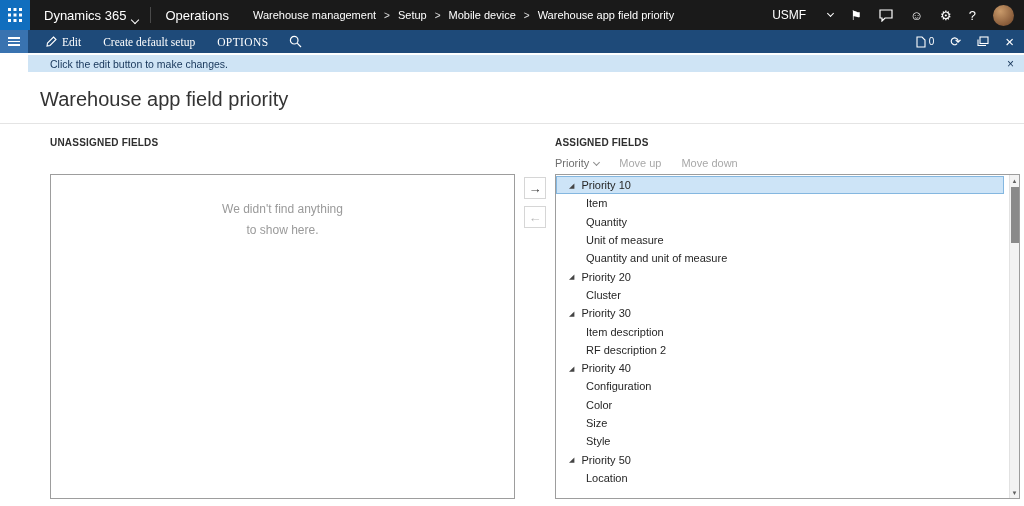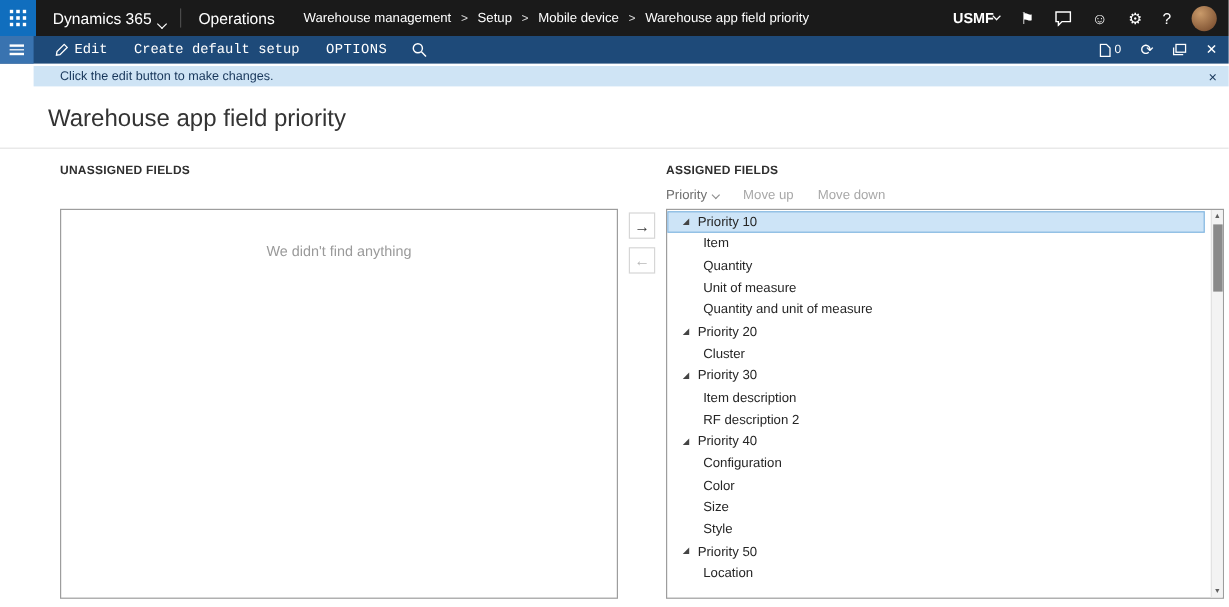--- a/index.html
+++ b/index.html
@@ -10,30 +10,30 @@
   .topbar { height:30px; background:#1a1a1a; display:flex; align-items:center; color:#fff; }
   .waffle { width:30px; height:30px; background:#106ebe; display:flex; align-items:center; justify-content:center; cursor:pointer; flex:0 0 auto;}
   .brand { display:flex; align-items:flex-end; gap:6px; padding:0 12px 0 14px; font-size:13px; white-space:nowrap; cursor:pointer;}
   .chev { width:6px; height:6px; border-right:1.5px solid #fff; border-bottom:1.5px solid #fff; transform:rotate(45deg); margin-top:-3px; display:inline-block;}
   .tb-divider { width:1px; height:16px; background:#4a4a4a; }
   .appname { padding:0 14px; font-size:13px; white-space:nowrap; cursor:pointer;}
   .breadcrumb { display:flex; align-items:center; font-size:11px; white-space:nowrap; margin-left:10px;}
   .bc-item { cursor:pointer; }
   .bc-sep { margin:0 8px; opacity:.85; font-size:10px;}
   .top-right { margin-left:auto; display:flex; align-items:center; gap:17px; padding-right:10px;}
-  .company { font-size:12px; display:flex; align-items:center; gap:0; cursor:pointer;font-weight:bold;}
+  .company { font-size:12px; display:flex; align-items:center; gap:22px; cursor:pointer;}
   .company .chev{ width:5px; height:5px;}
   .top-ico { font-size:13px; line-height:1; cursor:pointer; color:#fff; display:flex; align-items:center;}
   .avatar { width:21px; height:21px; border-radius:50%; background:radial-gradient(circle at 35% 30%, #c99a6a, #6e4226); cursor:pointer;}
 
   
   .actionbar { height:23px; background:#1e4a79; display:flex; align-items:center; color:#fff; }
   .hamburger { width:28px; height:23px; background:#3973b0; display:flex; flex-direction:column; align-items:center; justify-content:center; gap:2px; cursor:pointer; flex:0 0 auto;}
   .hamburger i { display:block; width:12px; height:1.5px; background:#fff;}
-  .ab-btn { display:flex; align-items:center; gap:5px; font-size:11.5px; color:#fff; background:none; border:none; padding:0 4px; margin-left:14px; cursor:pointer; font-family:Liberation Mono, monospace; white-space:nowrap;}
+  .ab-btn { display:flex; align-items:center; gap:5px; font-size:11.5px; color:#fff; background:none; border:none; padding:0 4px; margin-left:14px; cursor:pointer; font-family:Liberation Serif, serif; white-space:nowrap;}
   .ab-options { letter-spacing:.4px; }
   .ab-search { margin-left:16px; cursor:pointer; display:flex; align-items:center;}
   .ab-right { margin-left:auto; display:flex; align-items:center; gap:16px; padding-right:10px;}
   .ab-ico { color:#fff; font-size:13px; line-height:1; cursor:pointer; display:flex; align-items:center; gap:3px; background:none; border:none; font-family:inherit;}
   .attach-count { font-size:10px; }
 
   
   .msgbar { height:17px; margin:2px 0 0 28px; background:#cfe4f5; color:#17365a; font-size:10.5px; display:flex; align-items:center; padding:0 4px 0 22px; position:relative;}
   .msg-close { position:absolute; right:10px; font-size:12px; cursor:pointer; color:#17365a;}
 
@@ -186,20 +186,21 @@
   </div>
 
   <main class="content">
 
     <section>
       <div class="sec-h">UNASSIGNED FIELDS</div>
       <div class="spacer"></div>
       <div class="box">
         <div class="empty-msg">
           <div>We didn't find anything</div>
+          <div>to show here.</div>
         </div>
       </div>
     </section>
 
     <div class="xfer">
       <button class="xfer-btn enabled">
         <span>→</span>
       </button>
       <button class="xfer-btn disabled">
         <span>←</span>

